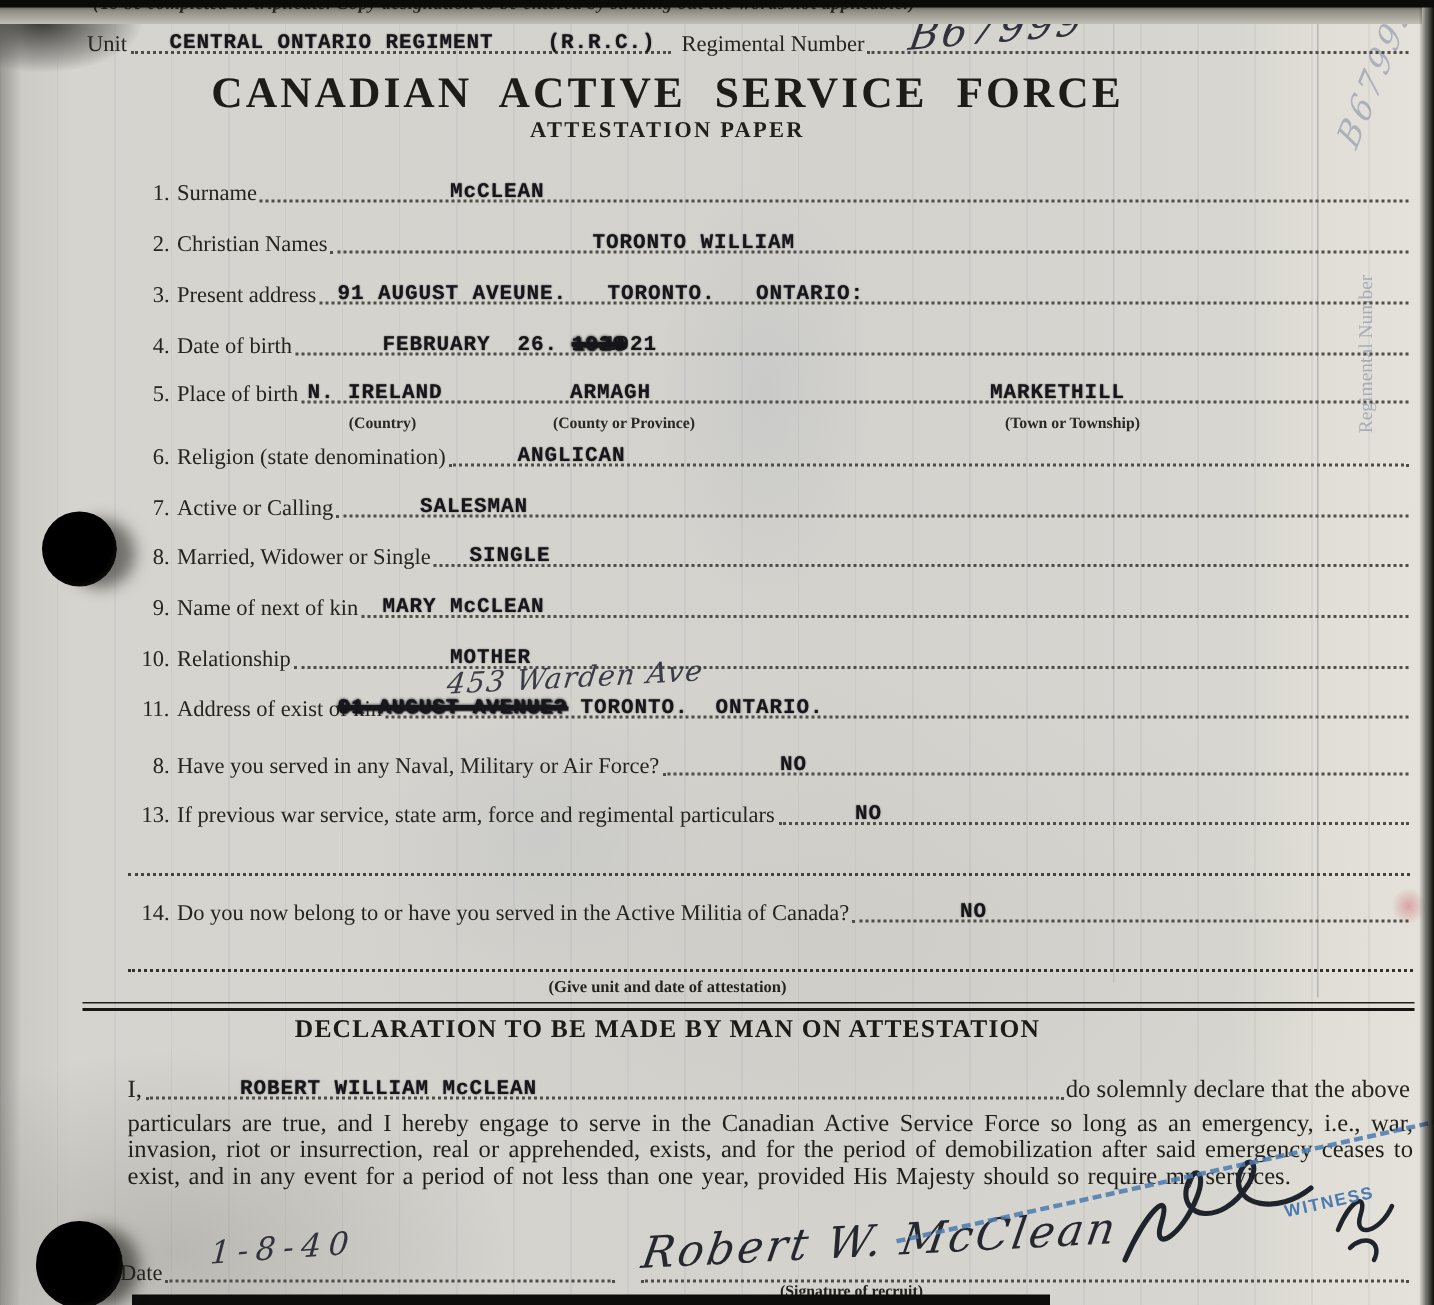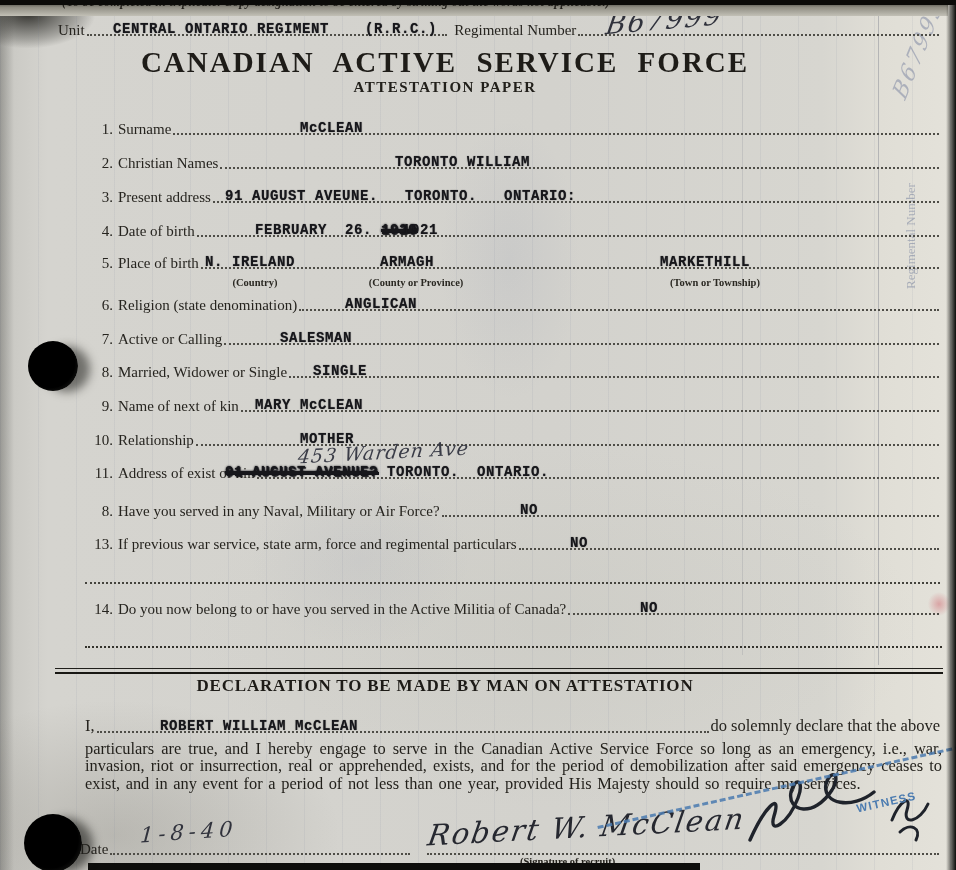--- a/index.html
+++ b/index.html
@@ -199,20 +199,21 @@
   <div class="lead-line" style="left:85px;top:582px;width:855px;"></div>
 
   <div class="q" style="top:596px;">
     <span class="qno">14.</span>
     <span class="qlabel">Do you now belong to or have you served in the Active Militia of Canada?</span>
     <span class="lead"></span>
     <span class="typed" style="left:555px;">NO</span>
   </div>
 
   <div class="lead-line" style="left:85px;top:646px;width:857px;border-bottom-color:#33322c;"></div>
+  <div class="give-unit-cap">(Give unit and date of attestation)</div>
   <div class="dbl-rule"></div>
   <div class="decl-head">DECLARATION TO BE MADE BY MAN ON ATTESTATION</div>
 
   <div class="i-row">
     <span class="i-out">I,</span>
     <span class="lead"></span>
     <span class="typed" style="left:75px;">ROBERT WILLIAM McCLEAN</span>
     <span class="i-out">do solemnly declare that the above</span>
   </div>
 

